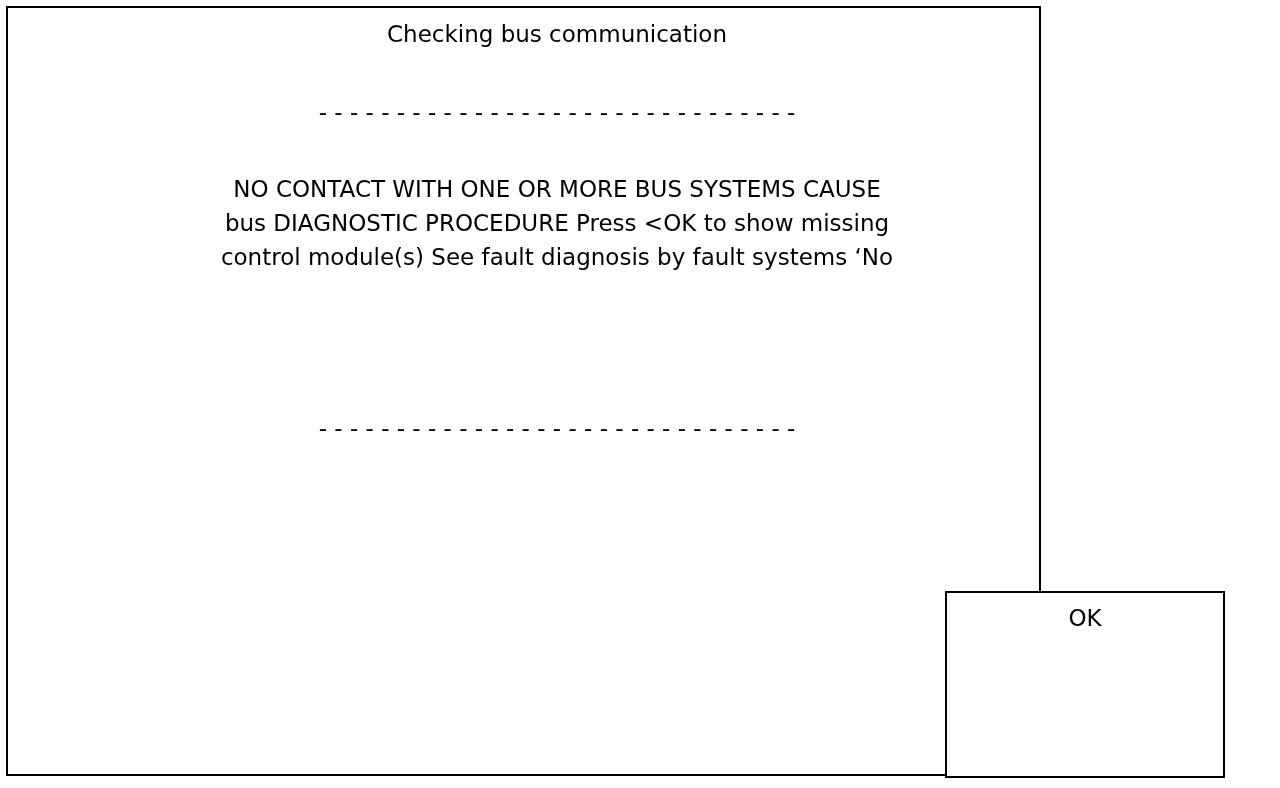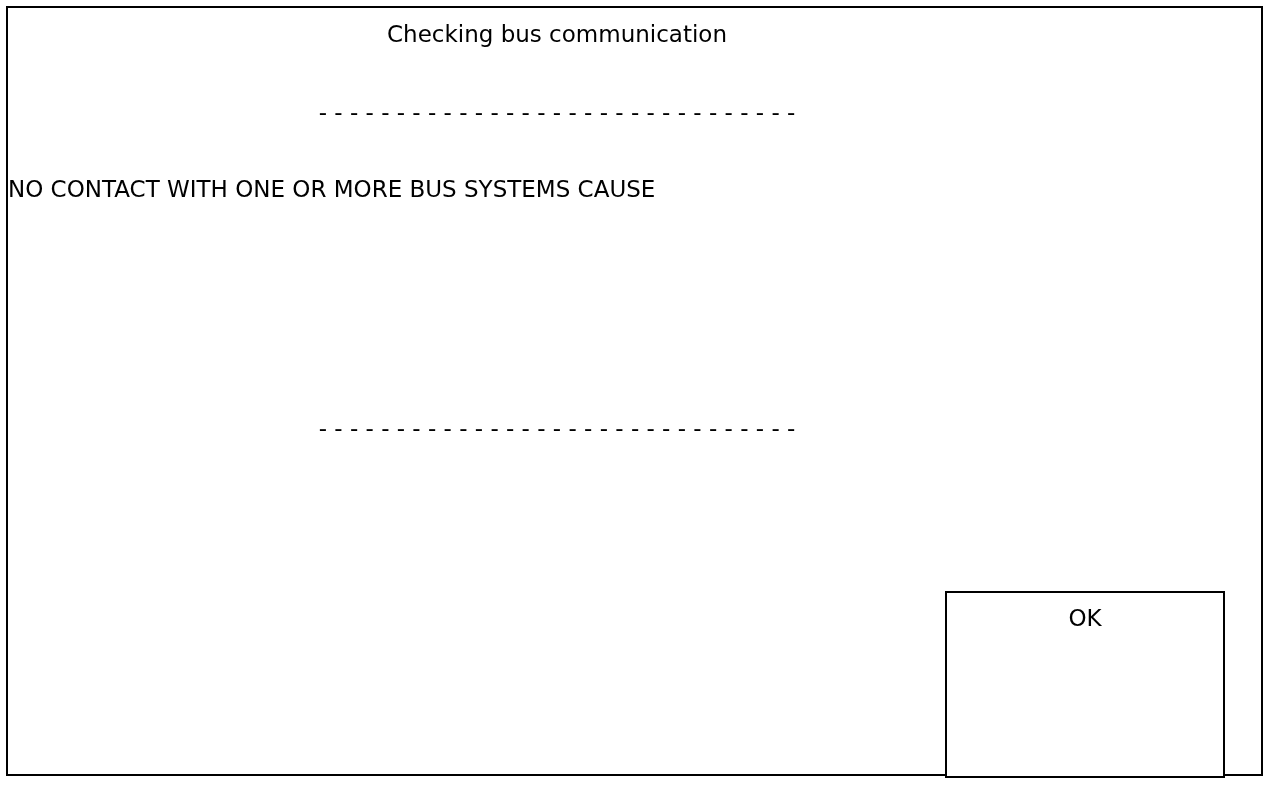--- a/index.html
+++ b/index.html
@@ -13,21 +13,21 @@
     font-family: "DejaVu Sans", sans-serif;
     color: #000000;
     overflow: hidden;
   }
 
   
   #dialog-frame {
     position: absolute;
     left: 6px;
     top: 6px;
-    width: 1257px;
+    width: 1035px;
     height: 770px;
     border: 2px solid #000000;
     box-sizing: border-box;
     background: #ffffff;
   }
 
   #dialog-title {
     position: absolute;
     left: 0;
     top: 12px;
@@ -49,20 +49,21 @@
     white-space: nowrap;
   }
   #separator-top    { top: 92px; }
   #separator-bottom { top: 408px; }
 
   #message-block {
     position: absolute;
     left: 0;
     top: 164px;
     width: 1098px;
+    text-align: center;
     font-size: 23px;
     line-height: 34px;
   }
   #message-block .message-line {
     display: block;
     white-space: nowrap;
   }
 
   
   #ok-button {
@@ -88,20 +89,22 @@
 <body>
 
 <div id="dialog-frame">
 
   <div id="dialog-title">Checking bus communication</div>
 
   <div id="separator-top" class="separator-line">- - - - - - - - - - - - - - - - - - - - - - - - - - - - - - -</div>
 
   <div id="message-block">
     <span class="message-line">NO CONTACT WITH ONE OR MORE BUS SYSTEMS CAUSE</span>
+    <span class="message-line">bus DIAGNOSTIC PROCEDURE Press &lt;OK to show missing</span>
+    <span class="message-line">control module(s) See fault diagnosis by fault systems ‘No</span>
   </div>
 
   <div id="separator-bottom" class="separator-line">- - - - - - - - - - - - - - - - - - - - - - - - - - - - - - -</div>
 
   <div id="ok-button">
     <span id="ok-button-label">OK</span>
   </div>
 
 </div>
 

